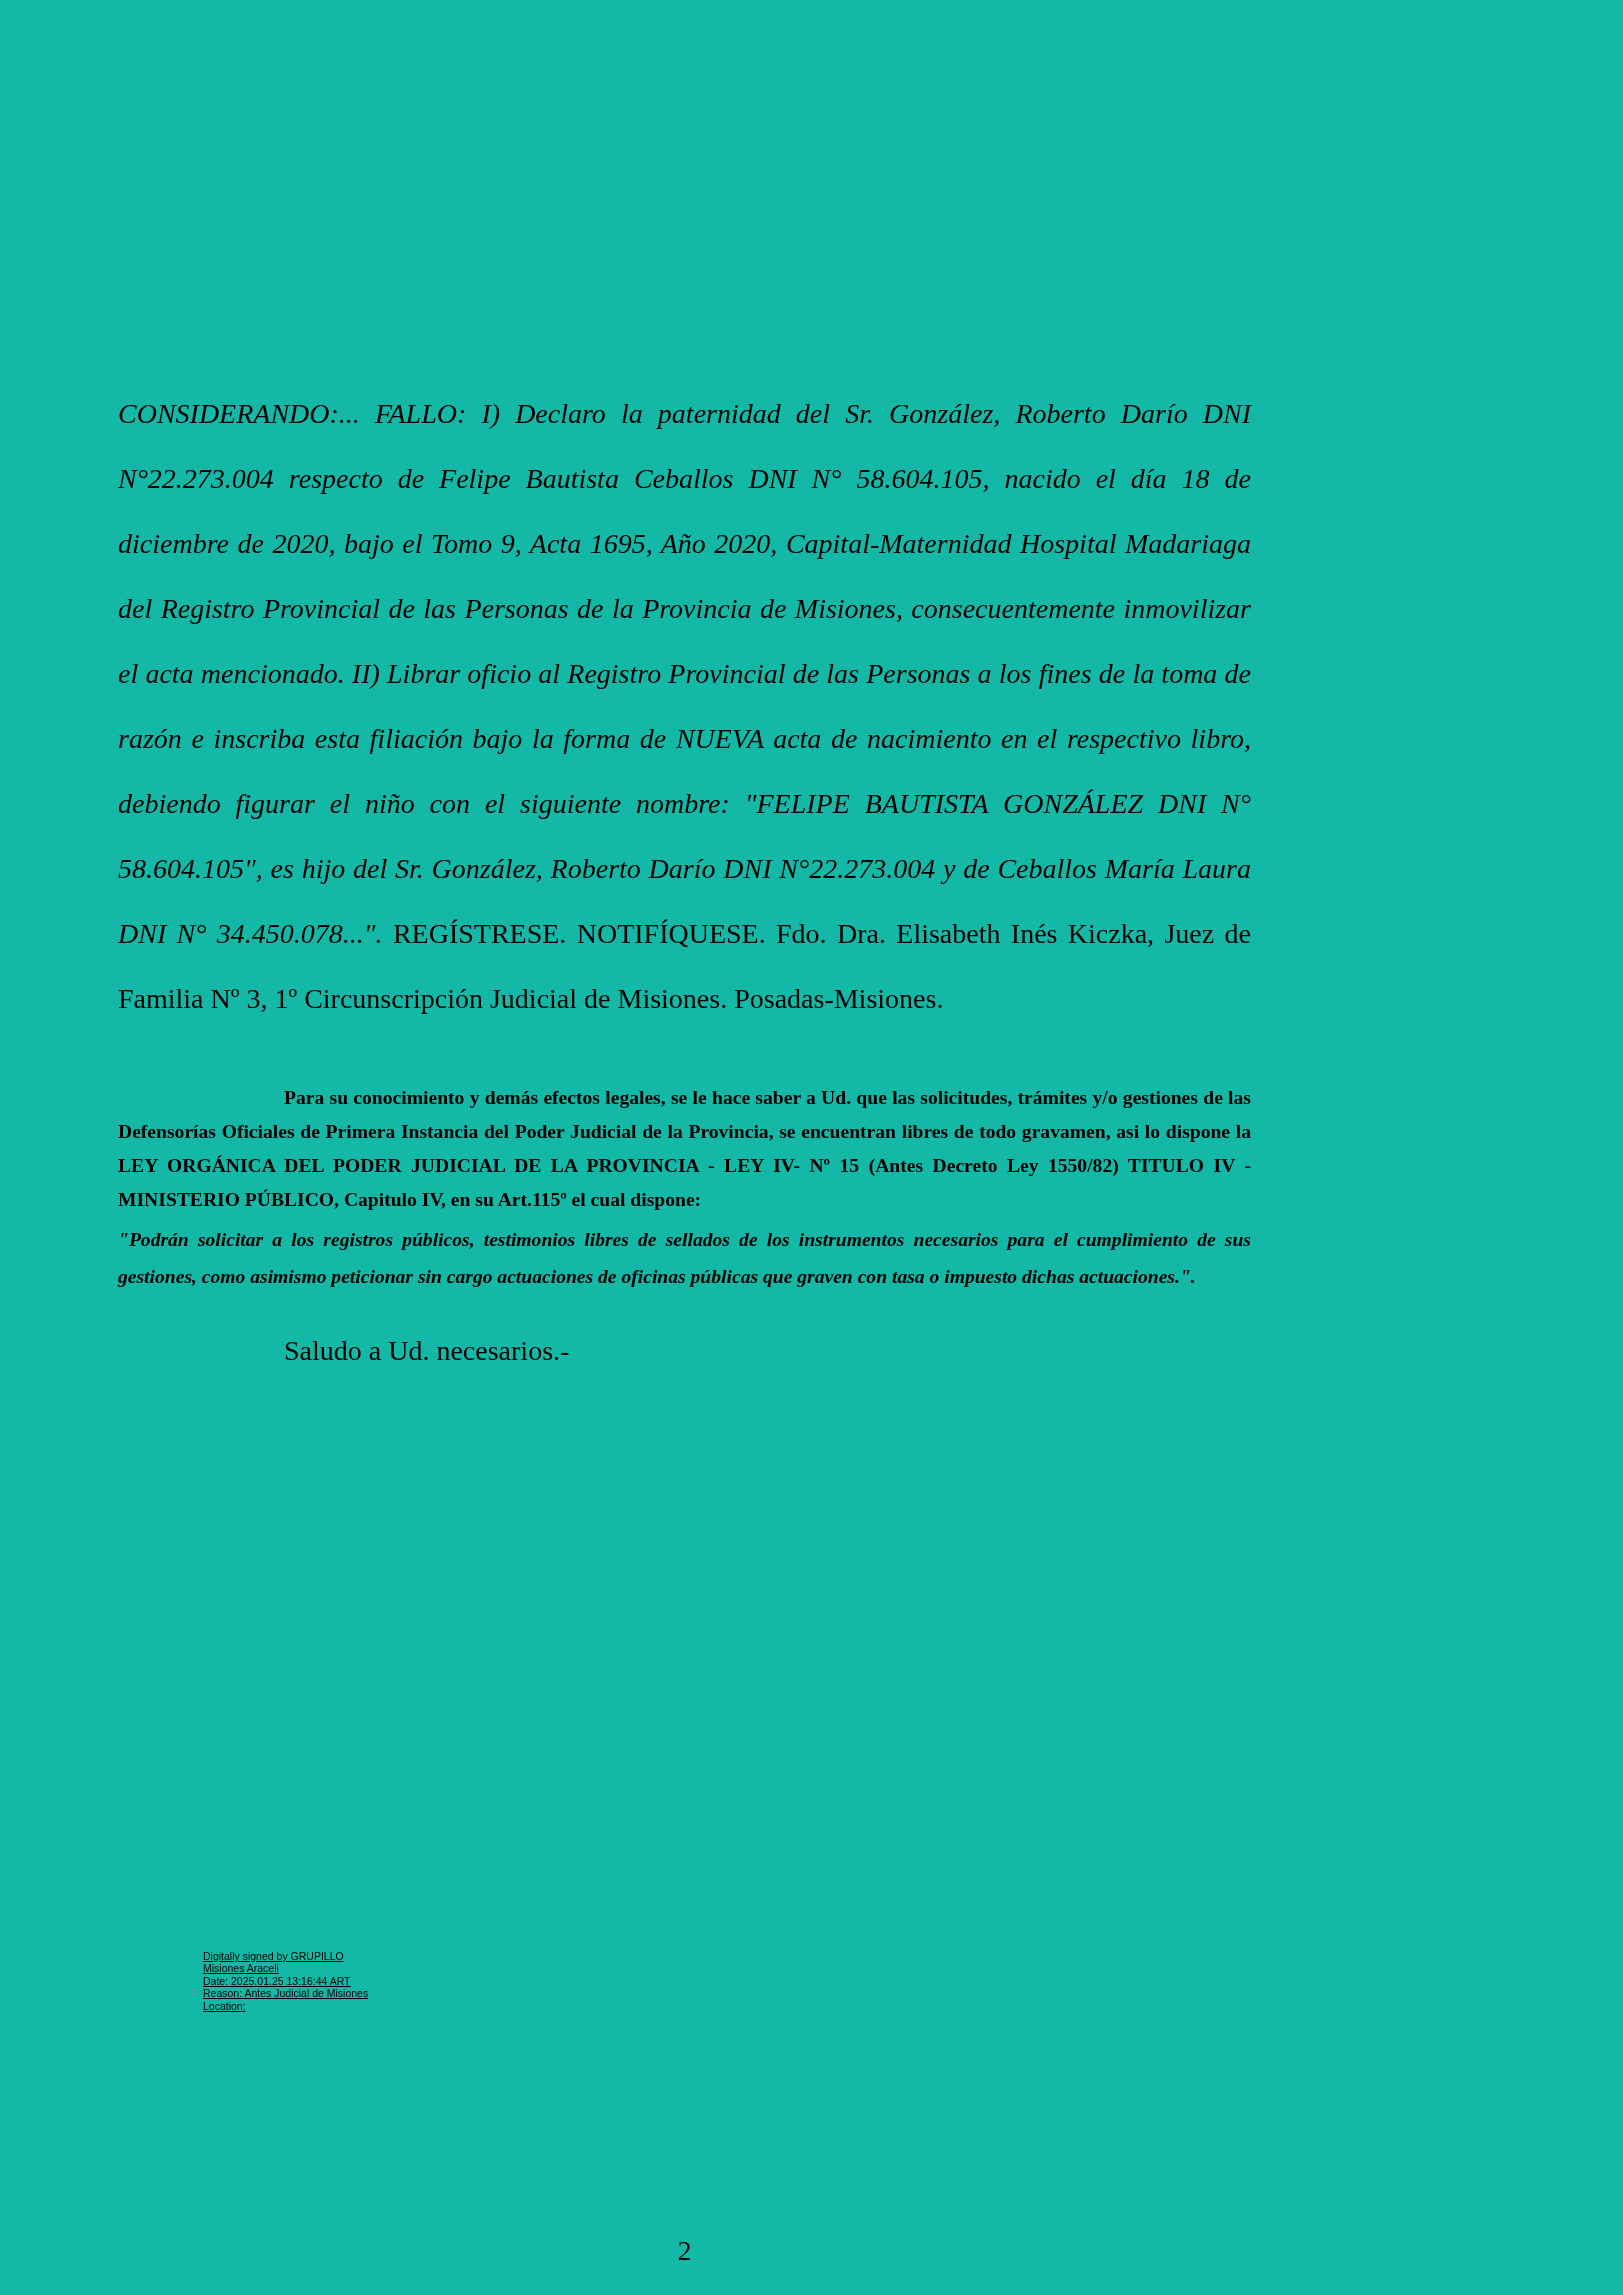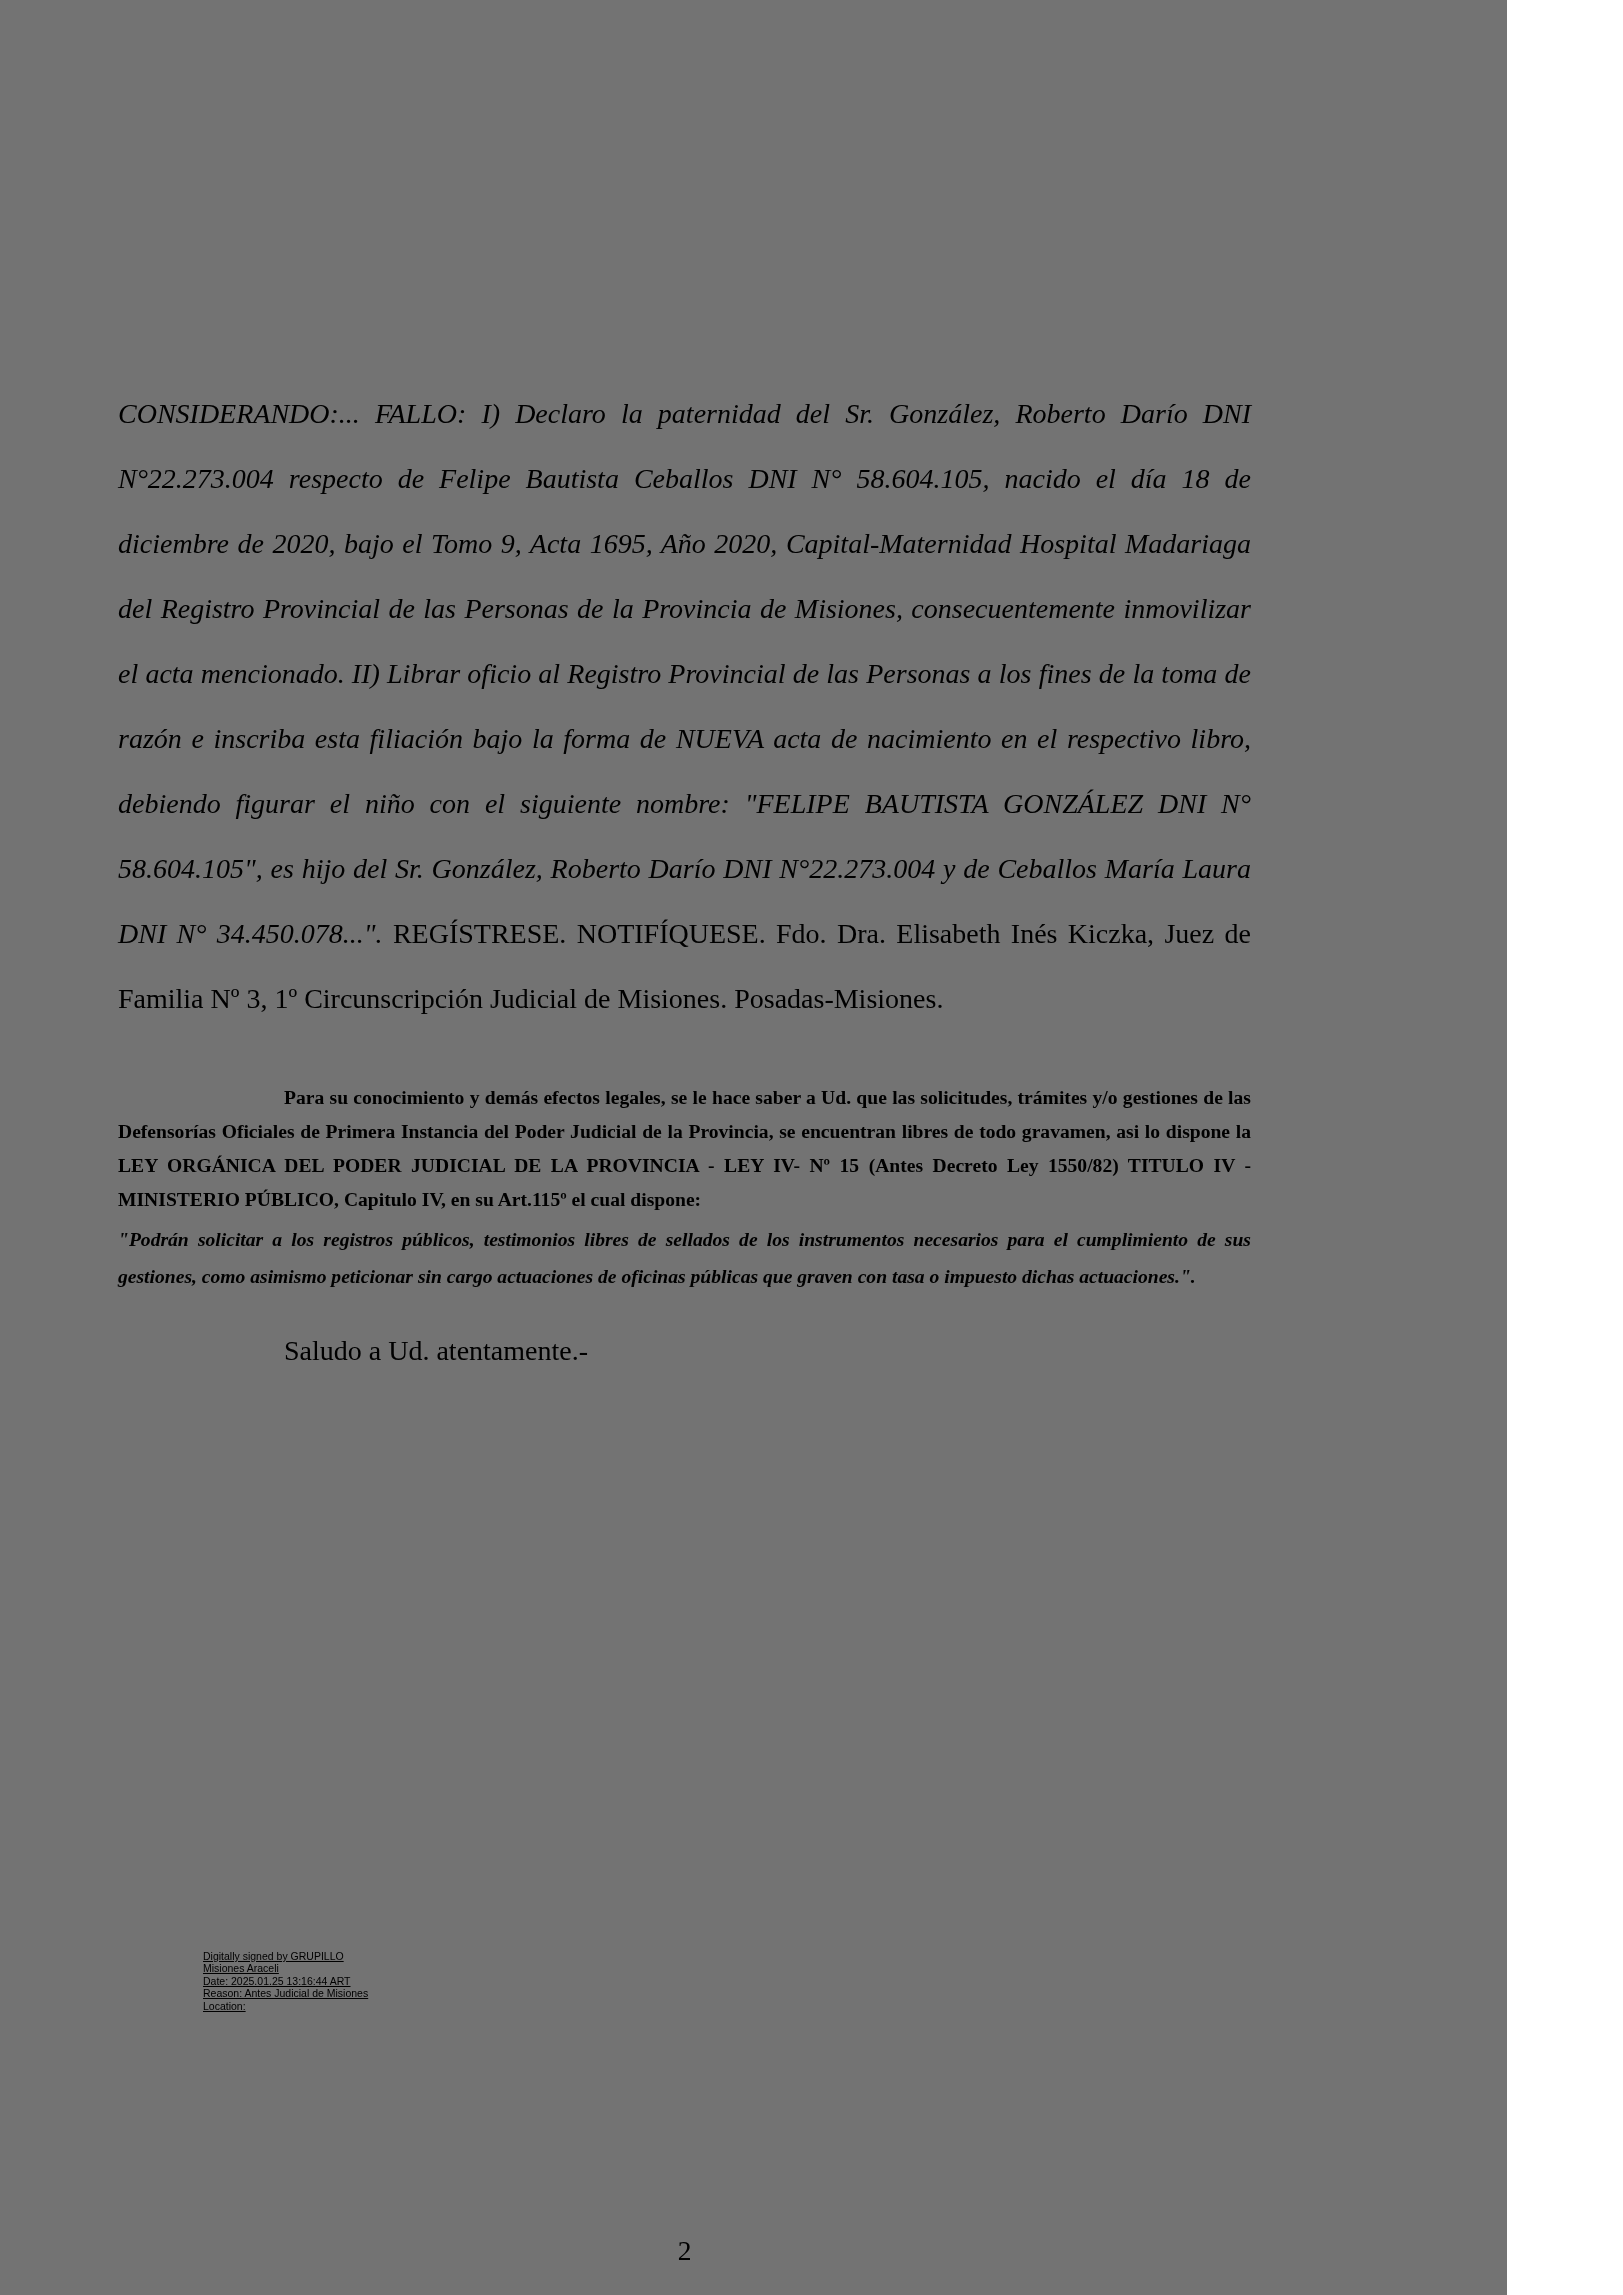--- a/index.html
+++ b/index.html
@@ -2,23 +2,23 @@
 <html style="font-size:10.5px"><head>
   <meta charset="utf-8">
   <style>
     html, body {
       margin: 0;
       padding: 0;
       background: #ffffff;
     }
     .page {
       position: relative;
-      width: 1507px;
+      width: 1623px;
       height: 2295px;
-      background: #737373;
+      background: #14b8a6;
       color: #000000;
       overflow: hidden;
       font-family: "Liberation Serif", "DejaVu Serif", serif;
     }
     .content {
       position: absolute;
       left: 118px;
       top: 381px;
       width: 1133px;
     }
@@ -81,21 +81,21 @@
 <div class="page">
 
   <div class="content">
 
     <p class="ruling-par"><span>CONSIDERANDO:... FALLO: I) Declaro la paternidad del Sr. González, Roberto Darío DNI N°22.273.004 respecto de Felipe Bautista Ceballos DNI N° 58.604.105, nacido el día 18 de diciembre de 2020, bajo el Tomo 9, Acta 1695, Año 2020, Capital-Maternidad Hospital Madariaga del Registro Provincial de las Personas de la Provincia de Misiones, consecuentemente inmovilizar el acta mencionado. II) Librar oficio al Registro Provincial de las Personas a los fines de la toma de razón e inscriba esta filiación bajo la forma de NUEVA acta de nacimiento en el respectivo libro, debiendo figurar el niño con el siguiente nombre: "FELIPE BAUTISTA GONZÁLEZ DNI N° 58.604.105", es hijo del Sr. González, Roberto Darío DNI N°22.273.004 y de Ceballos María Laura DNI N° 34.450.078...". </span><span class="upright">REGÍSTRESE. NOTIFÍQUESE. Fdo. Dra. Elisabeth Inés Kiczka, Juez de Familia Nº 3, 1º Circunscripción Judicial de Misiones. Posadas-Misiones.</span></p>
 
     <p class="notice-par">Para su conocimiento y demás efectos legales, se le hace saber a Ud. que las solicitudes, trámites y/o gestiones de las Defensorías Oficiales de Primera Instancia del Poder Judicial de la Provincia, se encuentran libres de todo gravamen, asi lo dispone la LEY ORGÁNICA DEL PODER JUDICIAL DE LA PROVINCIA - LEY IV- Nº 15 (Antes Decreto Ley 1550/82) TITULO IV - MINISTERIO PÚBLICO, Capitulo IV, en su Art.115º el cual dispone:</p>
 
     <p class="quote-par">"Podrán solicitar a los registros públicos, testimonios libres de sellados de los instrumentos necesarios para el cumplimiento de sus gestiones, como asimismo peticionar sin cargo actuaciones de oficinas públicas que graven con tasa o impuesto dichas actuaciones.".</p>
 
-    <p class="closing-par">Saludo a Ud. atentamente.-</p>
+    <p class="closing-par">Saludo a Ud. necesarios.-</p>
 
   </div>
 
   <div class="signature-block">
     <div>Digitally signed by GRUPILLO</div>
     <div>Misiones Araceli</div>
     <div>Date: 2025.01.25 13:16:44 ART</div>
     <div>Reason: Antes Judicial de Misiones</div>
     <div>Location:</div>
   </div>

